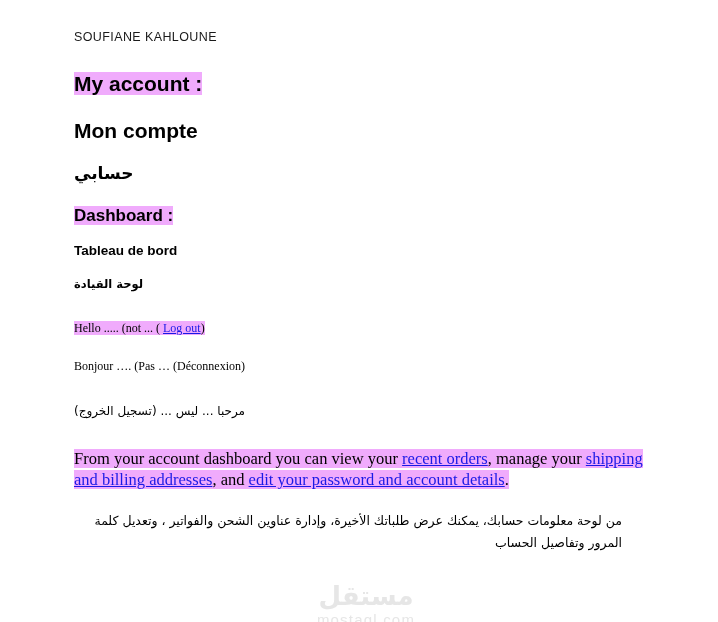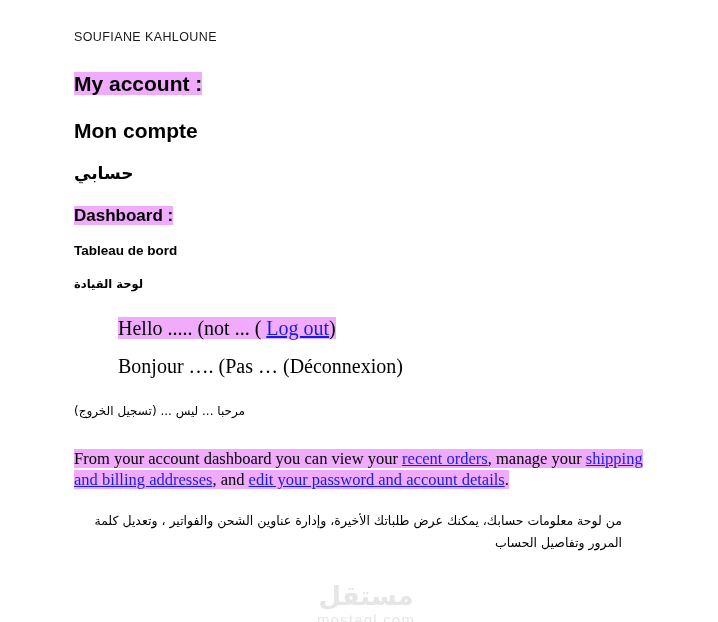--- a/index.html
+++ b/index.html
@@ -98,24 +98,23 @@
     line-height: 16px;
     margin-top: 16px;
     direction: rtl;
     text-align: left;
     unicode-bidi: plaintext;
     color: #000;
   }
 
   .serif {
     font-family: "Liberation Serif", serif;
-    font-size: 20px;
+    font-size: 12px;
     line-height: 20px;
     color: #000;
-    margin-left: 44px;
   }
 
   .line-hello { margin-top: 26px; }
   .line-bonjour { margin-top: 18px; }
 
   .serif-ar {
     font-family: "DejaVu Sans", sans-serif;
     font-size: 12px;
     line-height: 18px;
     direction: rtl;

